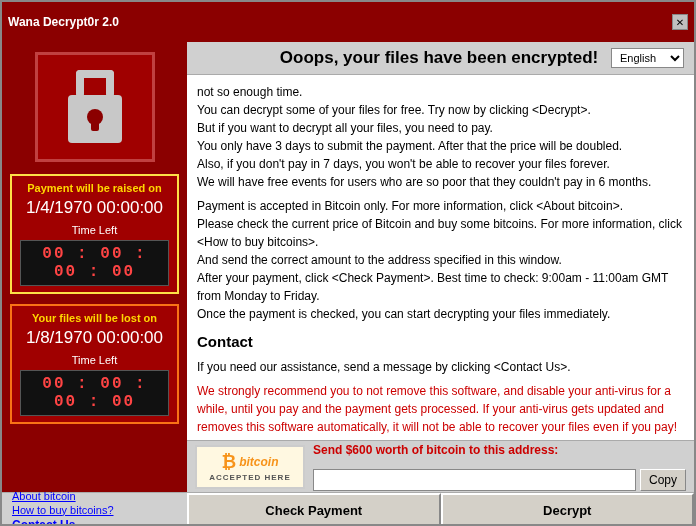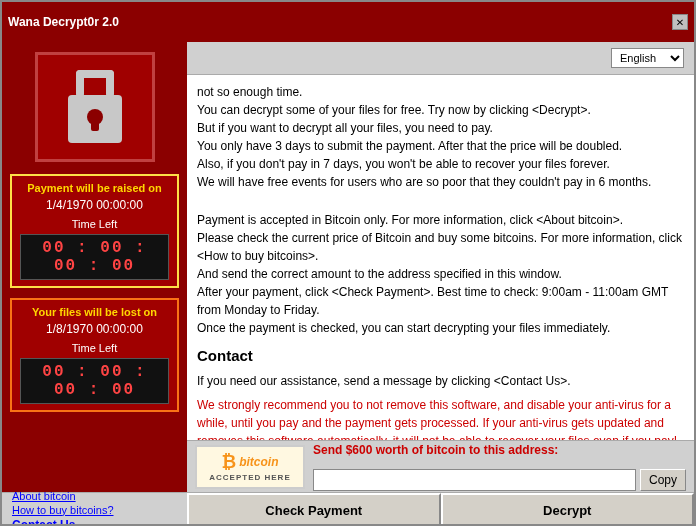--- a/index.html
+++ b/index.html
@@ -63,21 +63,21 @@
       text-align: center;
     }
     .payment-box-title {
       color: #ffd700;
       font-weight: bold;
       font-size: 11px;
       margin-bottom: 4px;
     }
     .payment-box-date {
       color: white;
-      font-size: 12px;
+      font-size: 17px;
       margin-bottom: 6px;
     }
     .time-left-label {
       color: white;
       font-size: 11px;
       margin-bottom: 4px;
     }
     .timer-display {
       background: #111;
       color: #ff4444;
@@ -344,31 +344,32 @@
         <div class="payment-box-date">1/8/1970 00:00:00</div>
         <div class="time-left-label">Time Left</div>
         <div class="timer-display">00 : 00 : 00 : 00</div>
       </div>
     </div>
 
     <div class="right-col">
 
       <div class="right-header">
         <div style="width:70px;"></div>
+        <div class="right-header-title">Ooops, your files have been encrypted!</div>
         <select class="language-select">
           <option>English</option>
           <option>Español</option>
           <option>Français</option>
           <option>Deutsch</option>
           <option>中文</option>
         </select>
       </div>
 
       <div class="right-content">
-        <div style="margin-bottom:20px;">
+        <div style="margin-bottom:6px;">
           not so enough time.<br>
           You can decrypt some of your files for free. Try now by clicking &lt;Decrypt&gt;.<br>
           But if you want to decrypt all your files, you need to pay.<br>
           You only have 3 days to submit the payment. After that the price will be doubled.<br>
           Also, if you don't pay in 7 days, you won't be able to recover your files forever.<br>
           We will have free events for users who are so poor that they couldn't pay in 6 months.
         </div>
         <div style="margin-bottom:6px;">
           Payment is accepted in Bitcoin only. For more information, click &lt;About bitcoin&gt;.<br>
           Please check the current price of Bitcoin and buy some bitcoins. For more information, click &lt;How to buy bitcoins&gt;.<br>

